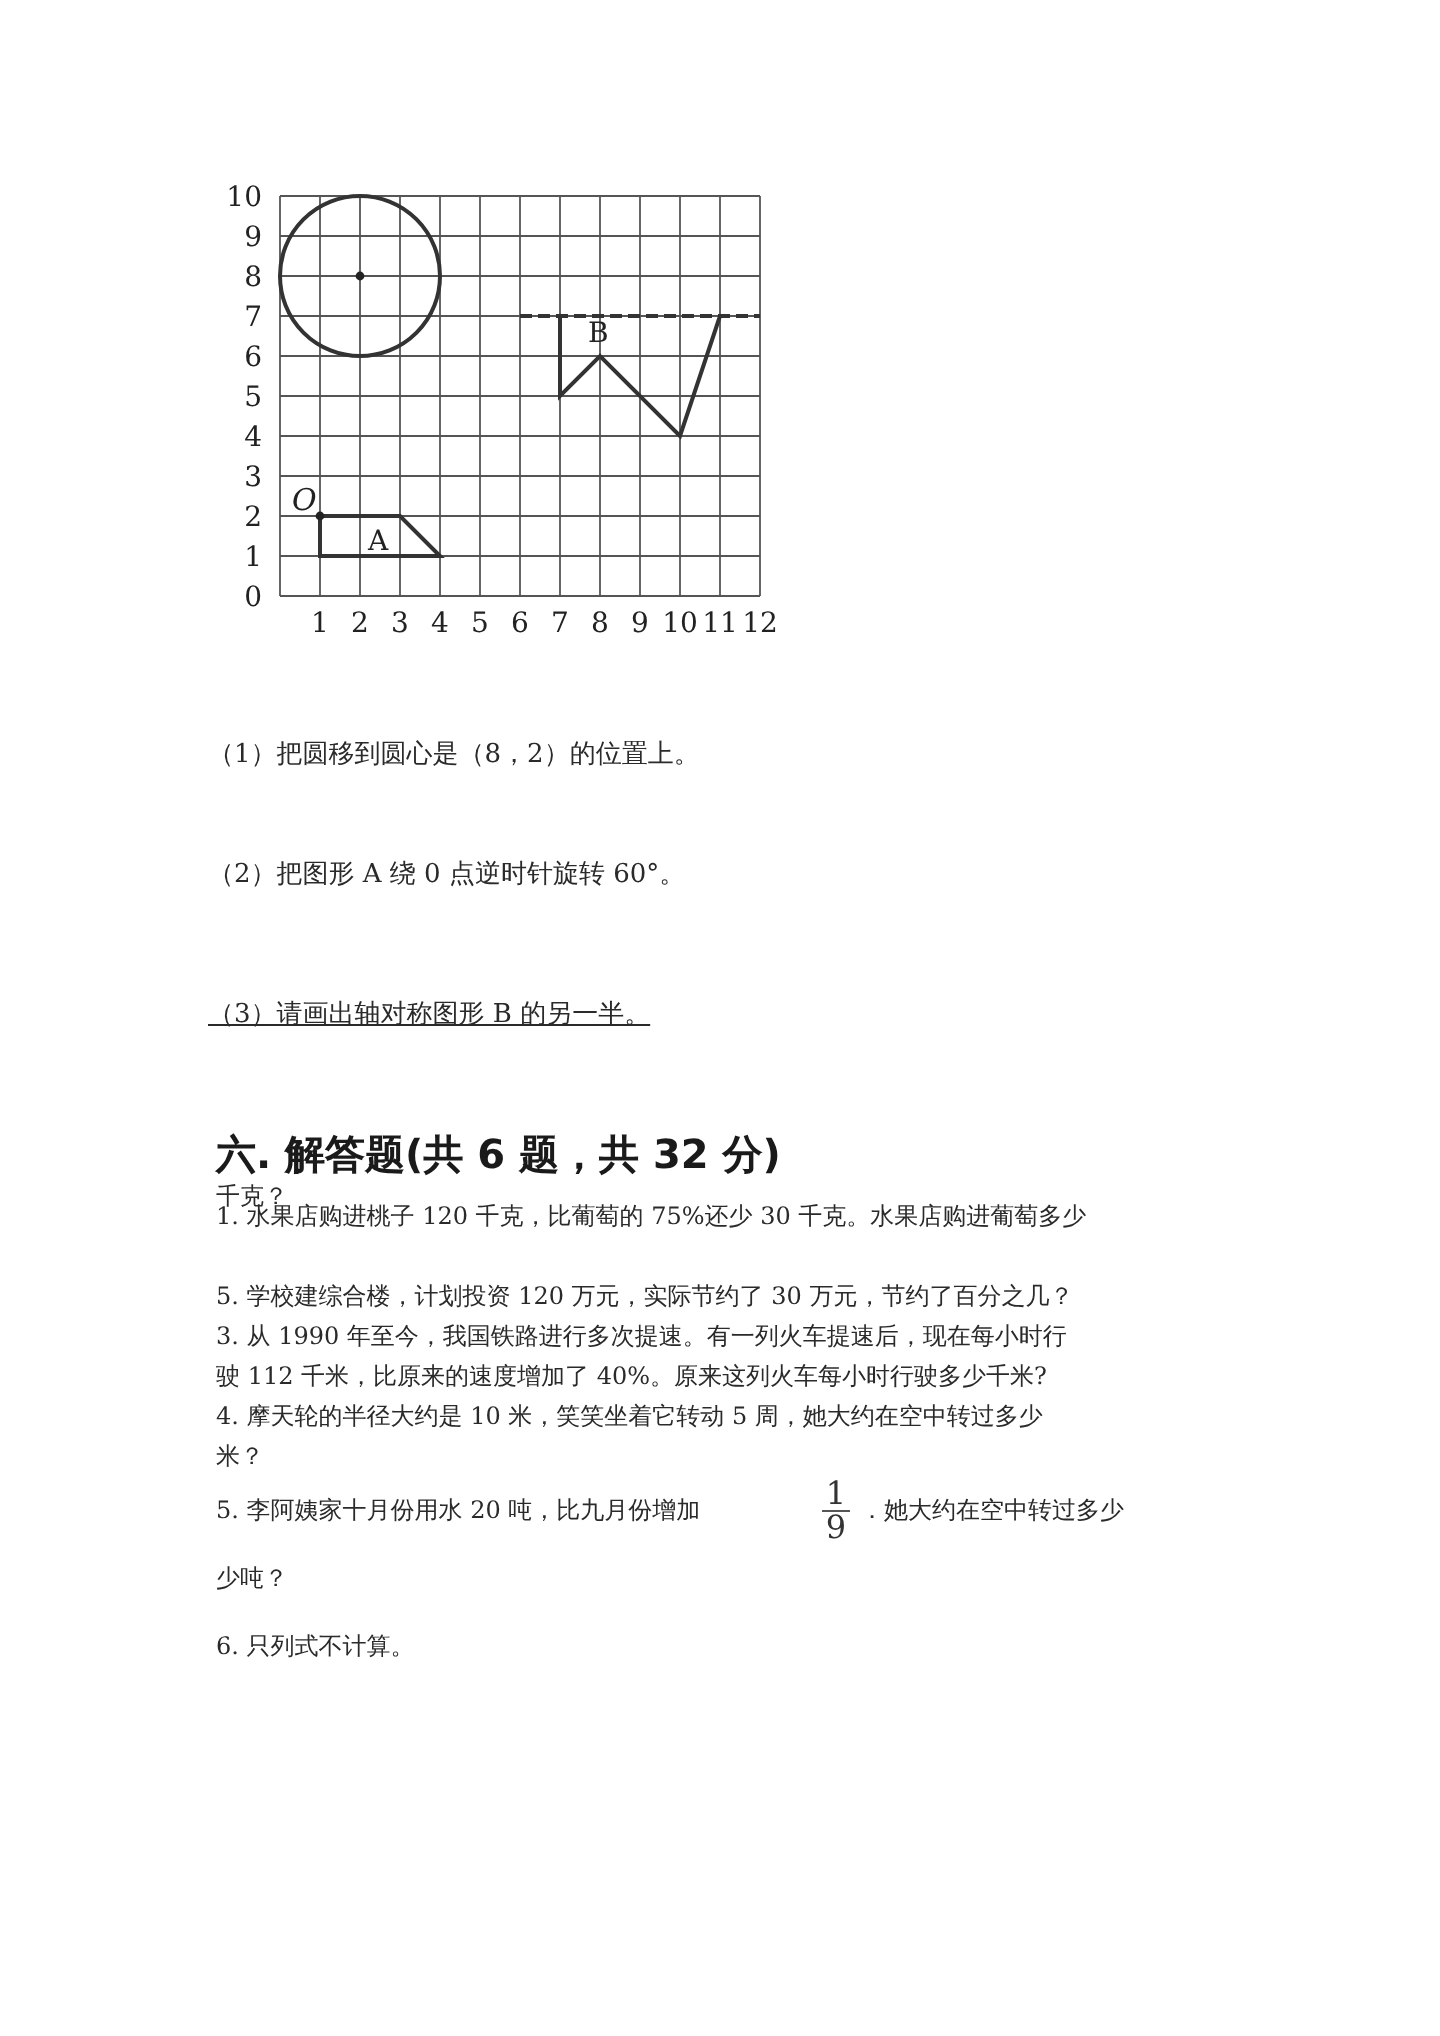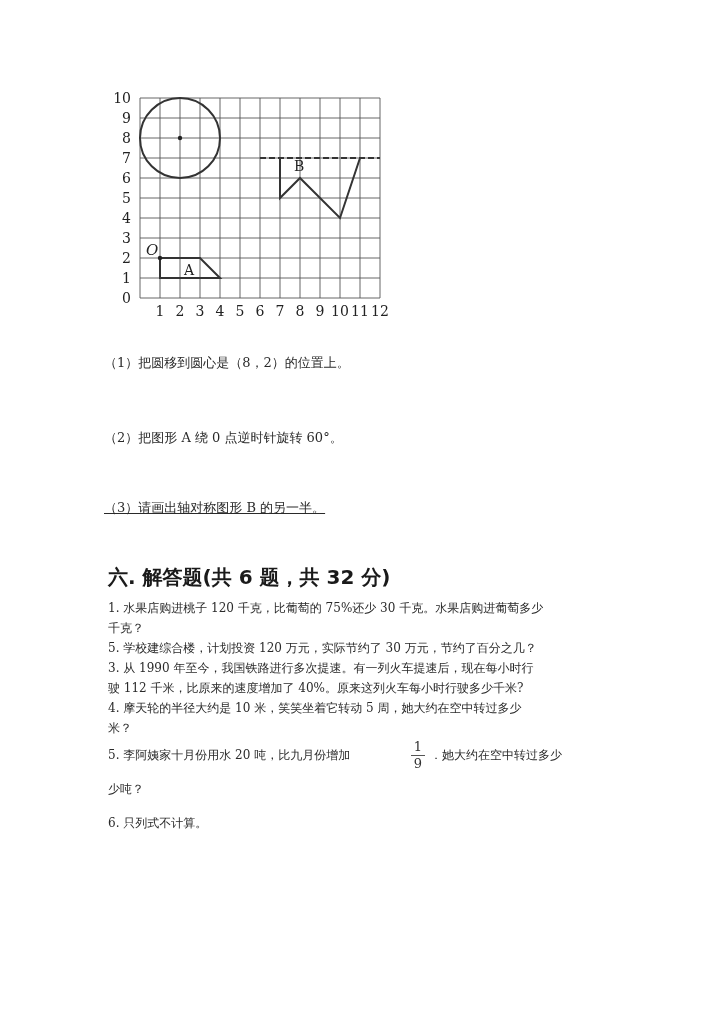--- a/index.html
+++ b/index.html
@@ -41,21 +41,21 @@
       font-family: "DejaVu Sans", "Liberation Sans", sans-serif;
       color: #1a1a1a;
       white-space: nowrap;
     }
     .frac {
       position: absolute;
       left: 411px;
       top: 740px;
       width: 14px;
       text-align: center;
-      font-size: 13px;
+      font-size: 16px;
       line-height: 14px;
       color: #333;
     }
     .frac .bar {
       display: block;
       height: 0;
       border-top: 1px solid #555;
       margin: 1px 0 1px 0;
     }
   </style>
@@ -116,28 +116,28 @@
       <polygon points="160,258 200,258 220,278 160,278" fill="none" stroke="#333" stroke-width="2"></polygon>
       <text x="184" y="275" font-size="14" fill="#222" font-family="DejaVu Serif, serif">A</text>
       <circle cx="160" cy="258" r="2.2" fill="#222"></circle>
       <text x="146" y="255" font-size="15" font-style="italic" fill="#222" font-family="DejaVu Serif, serif">O</text>
       <line x1="260" y1="158" x2="380" y2="158" stroke="#333" stroke-width="2" stroke-dasharray="6,3"></line>
       <polyline points="280,158 280,198 300,178 340,218 360,158" fill="none" stroke="#333" stroke-width="2" stroke-linejoin="miter"></polyline>
       <text x="294" y="171" font-size="14" fill="#222" font-family="DejaVu Serif, serif">B</text>
     </svg>
 </div>
 
-<div class="line subq" style="top:353px;">（1）把圆移到圆心是（8，2）的位置上。</div>
+<div class="line subq" style="top:368px;">（1）把圆移到圆心是（8，2）的位置上。</div>
 <div class="line subq" style="top:428px;">（2）把图形 A 绕 0 点逆时针旋转 60°。</div>
 <div class="line subq" style="top:498px;text-decoration:underline;">（3）请画出轴对称图形 B 的另一半。</div>
 
 <div class="section-title">六. 解答题(共 6 题，共 32 分)</div>
 
 <div class="line" style="top:598px;">1. 水果店购进桃子 120 千克，比葡萄的 75%还少 30 千克。水果店购进葡萄多少</div>
-<div class="line" style="top:618px;">千克？</div>
+<div class="line" style="top:588px;">千克？</div>
 <div class="line" style="top:638px;">5. 学校建综合楼，计划投资 120 万元，实际节约了 30 万元，节约了百分之几？</div>
 <div class="line" style="top:658px;">3. 从 1990 年至今，我国铁路进行多次提速。有一列火车提速后，现在每小时行</div>
 <div class="line" style="top:678px;">驶 112 千米，比原来的速度增加了 40%。原来这列火车每小时行驶多少千米?</div>
 <div class="line" style="top:698px;">4. 摩天轮的半径大约是 10 米，笑笑坐着它转动 5 周，她大约在空中转过多少</div>
 <div class="line" style="top:718px;">米？</div>
 
 <div class="line" style="top:745px;">5. 李阿姨家十月份用水 20 吨，比九月份增加</div>
 <div class="frac">
   <span>1</span>
   <span class="bar"></span>

